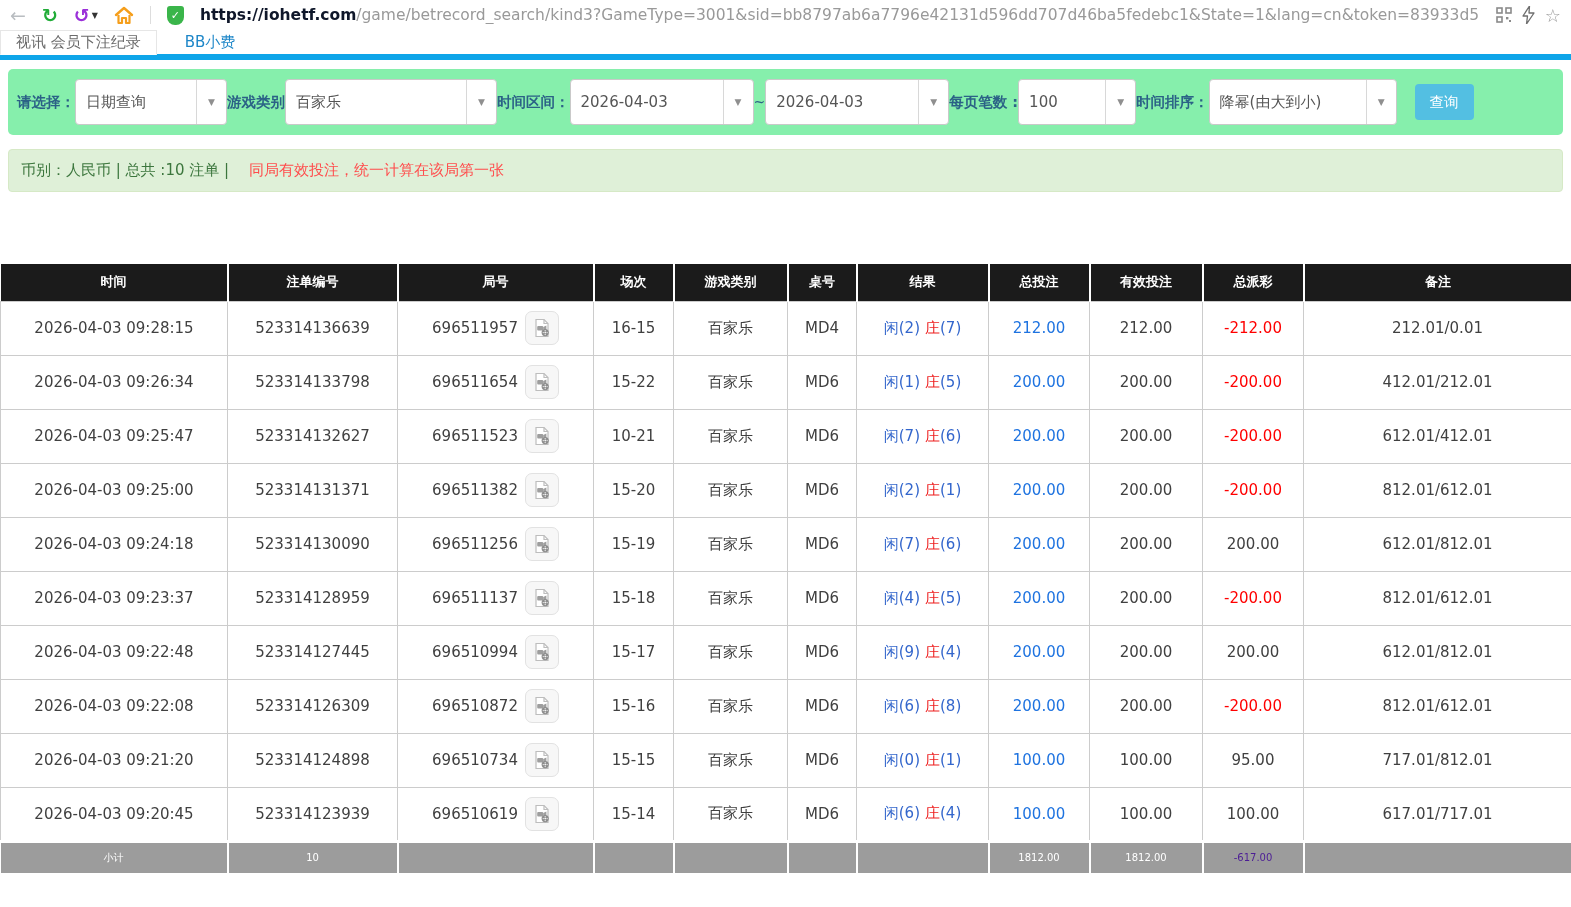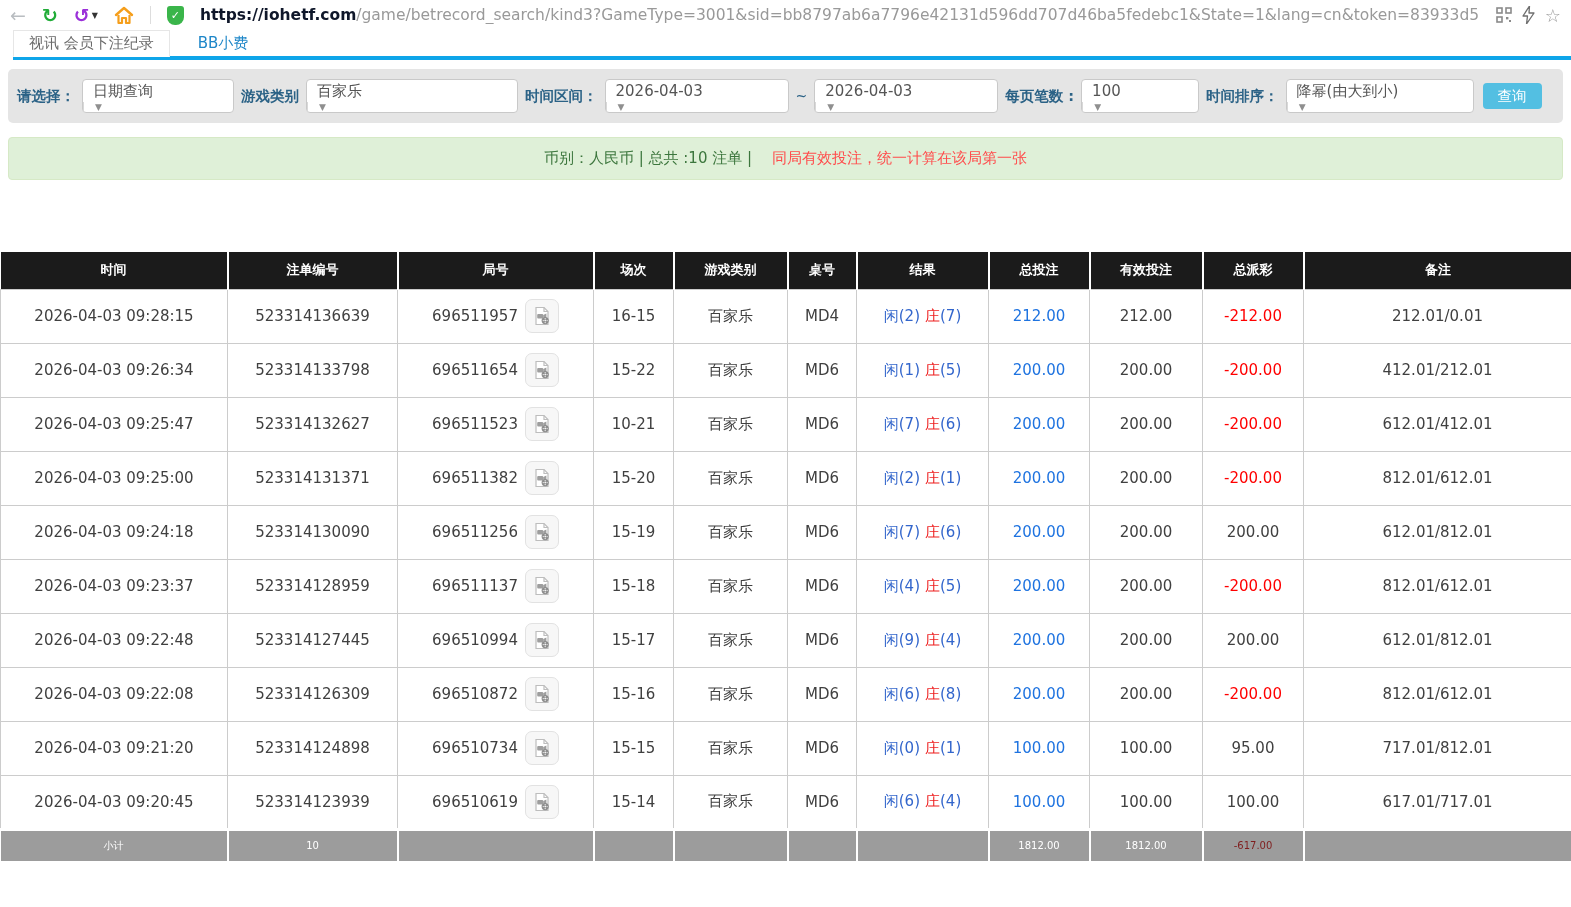--- a/index.html
+++ b/index.html
@@ -18,44 +18,44 @@
   .undo-caret { font-size: 8px; color: #333; }
   .chrome-sep { width: 1px; height: 18px; background: #ddd; }
   .shield { width: 17px; height: 19px; background: #3ab54a; border-radius: 3px 3px 8px 8px;
             color: #fff; font-size: 11px; display: flex; align-items: center; justify-content: center; }
   .url-area { flex: 1; display: flex; align-items: center; overflow: hidden; white-space: nowrap; font-size: 15.5px; }
   .url-host { color: #0f172a; font-weight: bold; }
   .url-path { color: #999; }
   .right-icons { display: flex; align-items: center; gap: 10px; color: #888; }
   .star-ic { font-size: 18px; color: #9a9a9a; }
   
-  .tabbar { display: flex; height: 30px; border-bottom: 4px solid #0ea5e9; margin-top: 0; margin-left: 13px; }
+  .tabbar { display: flex; height: 30px; border-bottom: 6px solid #0ea5e9; margin-top: 0; }
   .tab { display: flex; align-items: center; padding: 0 15px; font-size: 15px; cursor: pointer; }
   .tab.active { color: #6b6b6b; background: #fff; border-left: 1px solid #e6e6e6; border-right: 1px solid #e6e6e6;
                 border-top: 1px solid #e6e6e6; border-bottom: 1px solid #fff; margin-bottom: -1px; }
   .tab.inactive { color: #1d86c8; padding: 0 28px; }
   
-  .filterbar { margin: 9px 8px 0 8px; background: #e5e5e5; border-radius: 5px; padding: 10px 9px;
-               display: flex; align-items: center; gap: 7px; }
+  .filterbar { margin: 9px 8px 0 8px; background: #86efac; border-radius: 5px; padding: 10px 9px;
+               display: flex; align-items: center; }
   .flabel { color: #2b6286; font-weight: bold; font-size: 14.5px; white-space: nowrap; }
   .tilde { color: #2b6286; font-size: 14px; }
-  .select { background: #fff; border: 1px solid #c9c9c9; border-radius: 4px; height: 34px;
-            display: flex; align-items: stretch; cursor: pointer; flex-shrink: 0; flex-direction: column; }
+  .select { background: #fff; border: 1px solid #c9c9c9; border-radius: 4px; height: 46px;
+            display: flex; align-items: stretch; cursor: pointer; flex-shrink: 0; }
   .select .val { padding: 0 10px; font-size: 15px; color: #555; display: flex; align-items: center; flex: 1;
                  overflow: hidden; white-space: nowrap; }
   .select .arrow { width: 30px; border-left: 1px solid #d8d8d8; display: flex; align-items: center;
                    justify-content: center; color: #8f8f8f; font-size: 9px; border-radius: 0 4px 4px 0; }
   .w-qtype { width: 152px; } .w-game { width: 212px; } .w-date { width: 184px; }
   .w-pp { width: 118px; } .w-sort { width: 188px; }
-  .btn-query { background: #53bfe2; color: #fff; border: none; border-radius: 4px; height: 26px;
-               padding: 0 15px; font-size: 14.5px; cursor: pointer; flex-shrink: 0; margin-left: 2px;
+  .btn-query { background: #53bfe2; color: #fff; border: none; border-radius: 4px; height: 36px;
+               padding: 0 15px; font-size: 14.5px; cursor: pointer; flex-shrink: 0; margin-left: 18px;
                font-family: inherit; }
   
   .alertbar { margin: 14px 8px 0 8px; background: #dff0d8; border: 1px solid #d6e9c6; border-radius: 4px;
-              padding: 11px 12px; display: flex; justify-content: center; align-items: center;
+              padding: 11px 12px; display: flex; justify-content: flex-start; align-items: center;
               font-size: 15px; color: #3c763d; overflow: hidden; white-space: nowrap; }
   .alert-right { color: #ff4c4c; margin-left: 20px; }
   
   .table-gap { height: 72px; }
   table { width: 1571px; border-collapse: collapse; table-layout: fixed; }
   thead th { background: #1b1b1b; color: #fff; font-weight: bold; font-size: 13px; height: 37px;
              border-right: 2px solid #fff; text-align: center; }
   thead th:last-child { border-right: none; }
   tbody td { background: #fff; border: 1px solid #ccc; height: 54px; text-align: center;
              font-size: 15px; color: #404040; vertical-align: middle; }
@@ -64,21 +64,21 @@
   .res-p { color: #3366cc; }
   .res-b { color: #ee2222; }
   .res-bn { color: #3366cc; }
   .res-sp { display: inline-block; width: 5px; }
   .video-btn { display: inline-flex; width: 34px; height: 34px; background: #f7f7f7; border: 1px solid #e2e2e2;
                border-radius: 7px; align-items: center; justify-content: center; margin-left: 7px;
                vertical-align: middle; cursor: pointer; }
   tr.summary td { background: #9c9c9c; color: #fff; height: 33px; border-right: 2px solid #fff;
                   border-left: none; border-top: 3px solid #fff; border-bottom: none; font-size: 10px; }
   tr.summary:last-child td { border-bottom: 2px solid #fff; }
-  tr.summary td.neg { color: #7f1d1d; }
+  tr.summary td.neg { color: #4c1d95; }
 </style>
 </head>
 <body>
 
 <div class="browser-bar">
   <span class="nav-icon back-ic">←</span>
   <span class="nav-icon refresh-ic">↻</span>
   <span class="undo-wrap">
     <span class="nav-icon undo-ic">↺</span>
     <span class="undo-caret">▼</span>

